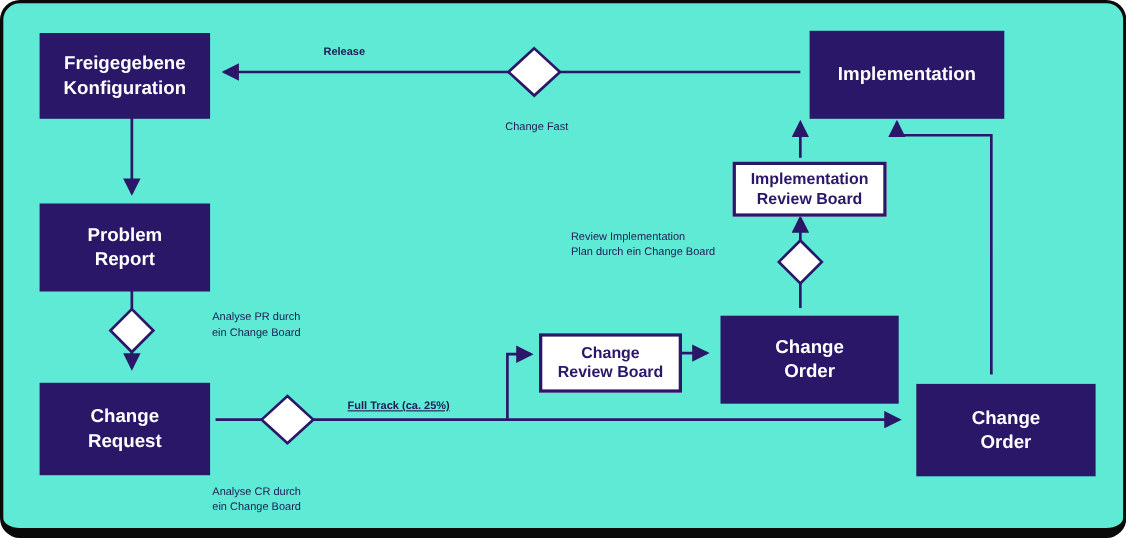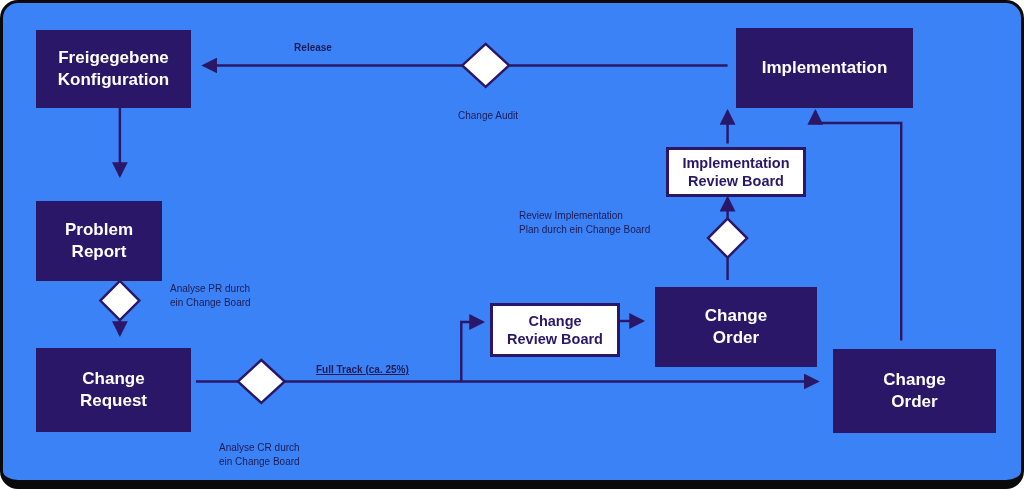--- a/index.html
+++ b/index.html
@@ -1,21 +1,21 @@
 <!DOCTYPE html>
 <html><head>
 <meta charset="utf-8">
 <style>
   * { margin: 0; padding: 0; box-sizing: border-box; }
   html, body { background: #ffffff; font-family: "Liberation Sans", sans-serif; }
   .frame {
     position: relative;
     width: 1024px;
     height: 489px;
-    background: #3b82f6;
+    background: #5eead4;
     border: 3px solid #0a0a0a;
     border-bottom-width: 9px;
     border-radius: 18px;
     overflow: hidden;
   }
   .edges {
     position: absolute;
     left: 0; top: 0;
     width: 100%; height: 100%;
     pointer-events: none;
@@ -48,32 +48,32 @@
     font-size: 10px;
     line-height: 1.35;
     white-space: pre-line;
   }
   .flow-label.bold { font-weight: bold; }
   .flow-label.center { text-align: center; }
 
   
   #n-freigegebene          { left: 33px;  top: 27px;  width: 155px; height: 78px; }
   #n-implementation        { left: 733px; top: 25px;  width: 177px; height: 80px; }
-  #n-problem-report        { left: 33px;  top: 182px; width: 126px; height: 80px; margin-top: 16px; }
+  #n-problem-report        { left: 33px;  top: 182px; width: 155px; height: 80px; }
   #n-change-request        { left: 33px;  top: 345px; width: 155px; height: 84px; }
   #n-change-review-board   { left: 487px; top: 300px; width: 130px; height: 54px; }
   #n-change-order-mid      { left: 652px; top: 284px; width: 162px; height: 80px; }
   #n-change-order-right    { left: 830px; top: 346px; width: 163px; height: 84px; }
   #n-impl-review-board     { left: 663px; top: 144px; width: 140px; height: 50px; }
 
   
   #l-release      { left: 265px; top: 38px;  width: 90px; }
   #l-change-audit { left: 430px; top: 106px; width: 110px; }
-  #l-analyse-pr   { left: 167px; top: 279px; width: 150px; }
-  #l-analyse-cr   { left: 190px; top: 438px; width: 150px; margin-left: 26px; }
+  #l-analyse-pr   { left: 155px; top: 279px; width: 150px; text-align: center; }
+  #l-analyse-cr   { left: 190px; top: 438px; width: 150px; }
   #l-full-track   { left: 313px; top: 360px; width: 160px; text-decoration: underline; }
   #l-fast-track   { left: 313px; top: 398px; width: 160px; }
   #l-review-impl  { left: 500px; top: 206px; width: 215px; margin-left: 16px; }
 </style>
 </head>
 <body>
 
 <div class="frame">
 
   <svg class="edges" viewBox="0 0 1024 489" xmlns="http://www.w3.org/2000/svg">
@@ -110,21 +110,21 @@
 Order</div>
   <div class="node solid" id="n-change-order-right">Change
 Order</div>
 
   <div class="node outline" id="n-change-review-board">Change
 Review Board</div>
   <div class="node outline" id="n-impl-review-board">Implementation
 Review Board</div>
 
   <div class="flow-label bold center" id="l-release">Release</div>
-  <div class="flow-label center" id="l-change-audit">Change Audit</div>
+  <div class="flow-label center" id="l-change-audit">Change Fast</div>
   <div class="flow-label" id="l-analyse-pr">Analyse PR durch
 ein Change Board</div>
   <div class="flow-label" id="l-analyse-cr">Analyse CR durch
 ein Change Board</div>
   <div class="flow-label bold" id="l-full-track">Full Track (ca. 25%)</div>
   <div class="flow-label" id="l-review-impl">Review Implementation
 Plan durch ein Change Board</div>
 
 </div>
 

